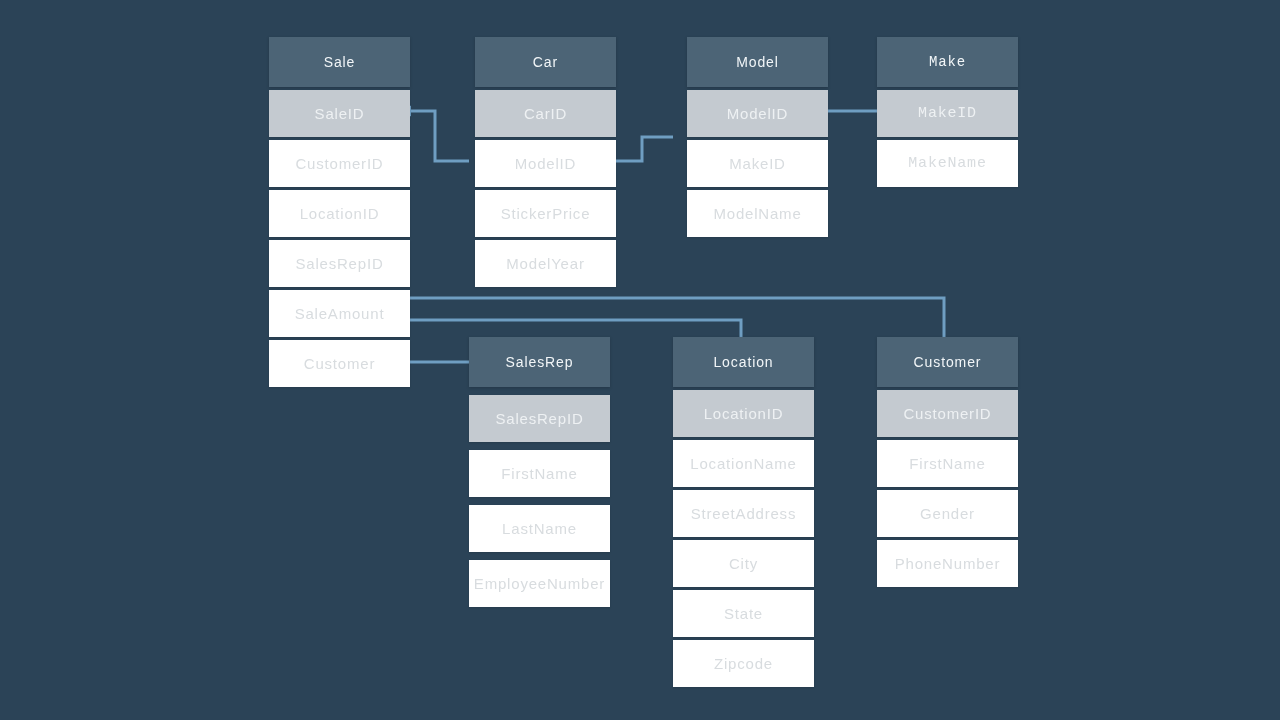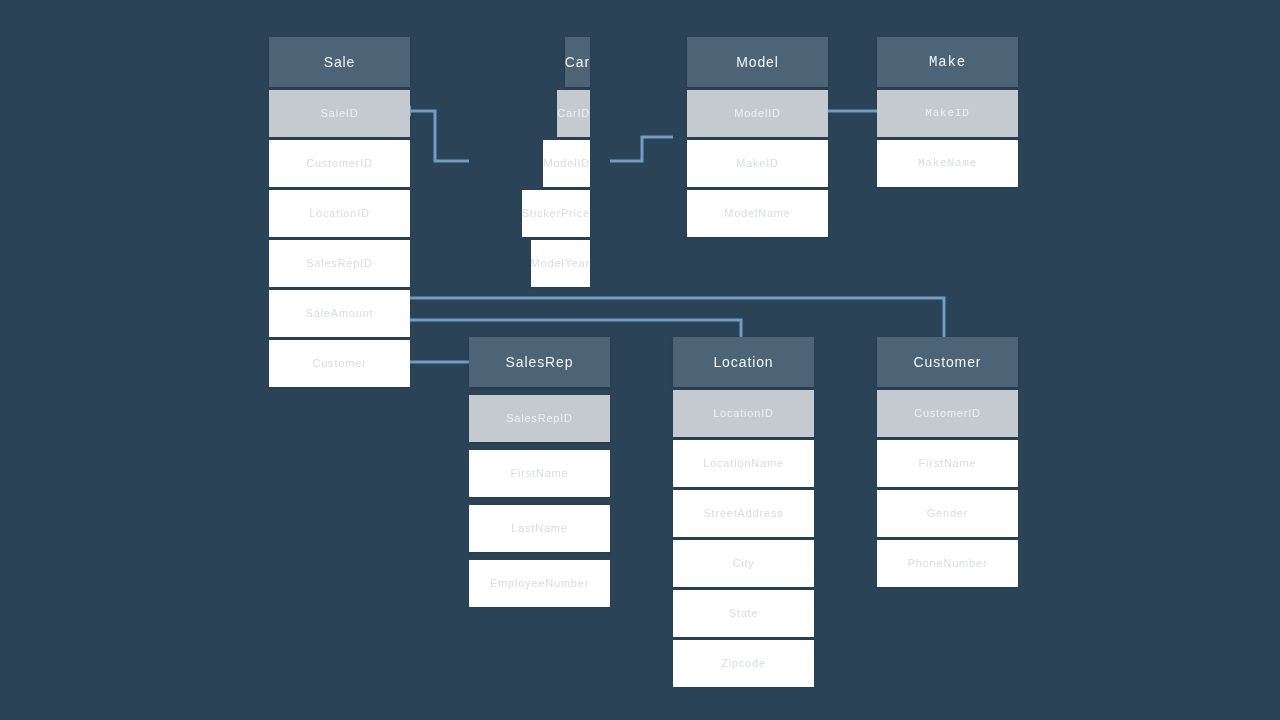--- a/index.html
+++ b/index.html
@@ -37,21 +37,21 @@
     font-size: 14px;
     letter-spacing: 0.9px;
     box-shadow: 0 1px 3px rgba(0,0,0,0.18);
   }
   .er-row {
     height: 47px;
     line-height: 47px;
     text-align: center;
     background: var(--row-bg);
     color: var(--field-text);
-    font-size: 11px;
+    font-size: 15px;
     letter-spacing: 0.8px;
     box-shadow: 0 1px 2px rgba(0,0,0,0.12);
   }
   .er-row.pk {
     background: var(--pk-bg);
     color: var(--pk-text);
   }
 </style>
 </head>
 <body>
@@ -82,21 +82,21 @@
   <div id="tables">
       <div class="er-table" style="left: 269px; top: 37px;">
         <div class="er-header">Sale</div>
         <div class="er-row pk">SaleID</div>
         <div class="er-row">CustomerID</div>
         <div class="er-row">LocationID</div>
         <div class="er-row">SalesRepID</div>
         <div class="er-row">SaleAmount</div>
         <div class="er-row">Customer</div>
       </div>
-      <div class="er-table" style="left: 449px; top: 37px; align-items: flex-end;">
+      <div class="er-table" style="left: 475px; top: 37px;">
         <div class="er-header">Car</div>
         <div class="er-row pk">CarID</div>
         <div class="er-row">ModelID</div>
         <div class="er-row">StickerPrice</div>
         <div class="er-row">ModelYear</div>
       </div>
       <div class="er-table" style="left: 673px; top: 37px; padding-left: 14px;">
         <div class="er-header">Model</div>
         <div class="er-row pk">ModelID</div>
         <div class="er-row">MakeID</div>

